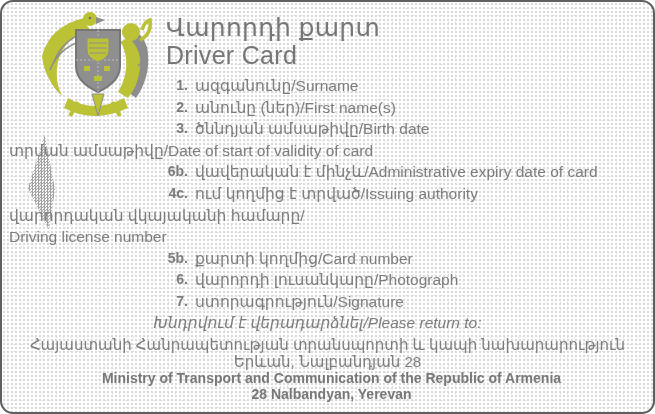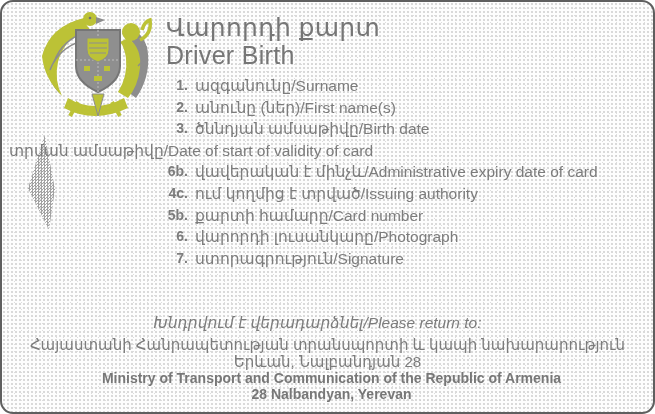--- a/index.html
+++ b/index.html
@@ -66,21 +66,21 @@
     <path d="M55,37 H73 M55,42 H73 M56,47 H72" stroke="#8d8d8d" stroke-width="1.2" fill="none"></path>
     <rect x="50" y="60" width="6" height="5" fill="#bcc236"></rect>
     <rect x="70" y="60" width="6" height="5" fill="#bcc236"></rect>
     <rect x="60" y="70" width="8" height="5" fill="#bcc236"></rect>
   </svg>
 
   <div class="arrow"></div>
 
   <div class="titles">
     <div>Վարորդի քարտ</div>
-    <div>Driver Birth</div>
+    <div>Driver Card</div>
   </div>
 
   <div class="fields">
     <div class="row">
       <span class="num">1.</span>
       <span class="txt">ազգանունը/Surname</span>
     </div>
     <div class="row">
       <span class="num">2.</span>
       <span class="txt">անունը (ներ)/First name(s)</span>
@@ -94,24 +94,28 @@
     </div>
     <div class="row">
       <span class="num">6b.</span>
       <span class="txt">վավերական է մինչև/Administrative expiry date of card</span>
     </div>
     <div class="row">
       <span class="num">4c.</span>
       <span class="txt">ում կողմից է տրված/Issuing authority</span>
     </div>
     <div class="row">
+      <span class="txt">
+        <span class="l1">վարորդական վկայականի համարը/</span>
+        <span class="l2">Driving license number</span>
+      </span>
     </div>
     <div class="row">
       <span class="num">5b.</span>
-      <span class="txt">քարտի համարը/Card number</span>
+      <span class="txt">քարտի կողմից/Card number</span>
     </div>
     <div class="row">
       <span class="num">6.</span>
       <span class="txt">վարորդի լուսանկարը/Photograph</span>
     </div>
     <div class="row">
       <span class="num">7.</span>
       <span class="txt">ստորագրություն/Signature</span>
     </div>
   </div>

